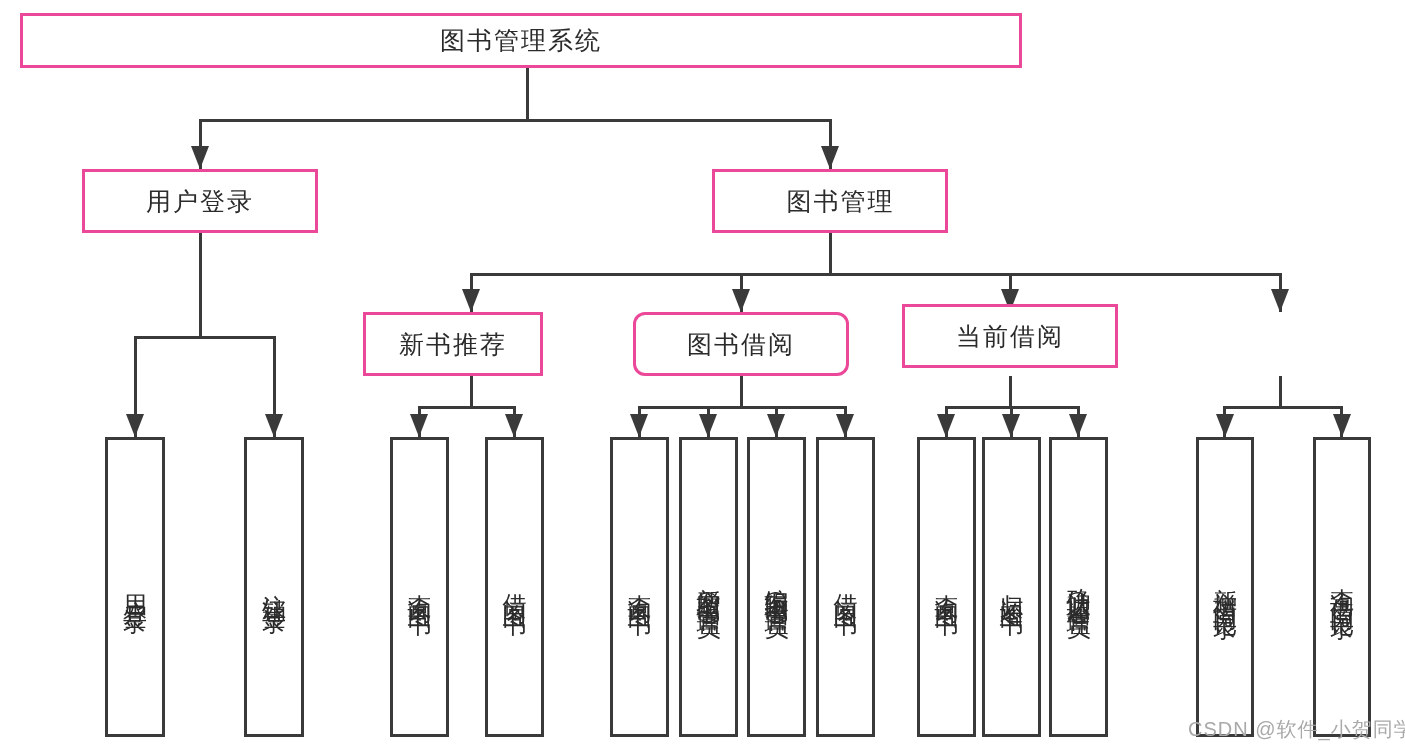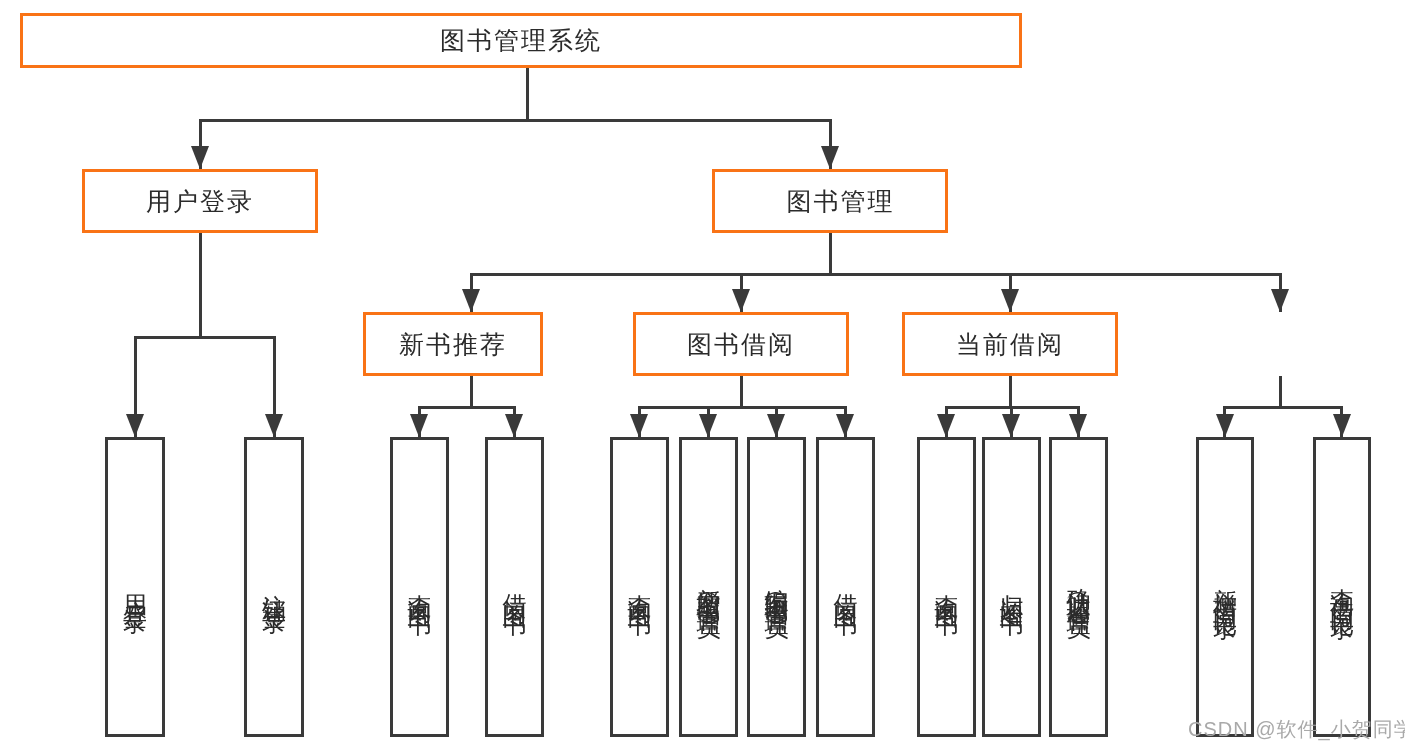--- a/index.html
+++ b/index.html
@@ -12,21 +12,21 @@
     width: 1405px;
     height: 747px;
     background: #ffffff;
     font-family: "Liberation Sans", "DejaVu Sans", sans-serif;
     overflow: hidden;
   }
   .node {
     position: absolute;
     box-sizing: border-box;
     background: #ffffff;
-    border: 3px solid #f97316;
+    border: 3px solid #ec4899;
     display: flex;
     align-items: center;
     justify-content: center;
     font-size: 25px;
     letter-spacing: 2px;
     color: #2b2b2b;
     white-space: nowrap;
   }
   .vnode {
     position: absolute;
@@ -94,22 +94,22 @@
   <div class="ln" style="left:469.5px; top:273px; width:3px; height:39px;"></div>
   <div class="ln" style="left:739.5px; top:273px; width:3px; height:39px;"></div>
   <div class="ln" style="left:1008.5px; top:273px; width:3px; height:39px;"></div>
   <div class="ln" style="left:1278.5px; top:273px; width:3px; height:39px;"></div>
   <div class="ar" style="left:462px; top:289px;"></div>
   <div class="ar" style="left:732px; top:289px;"></div>
   <div class="ar" style="left:1001px; top:289px;"></div>
   <div class="ar" style="left:1271px; top:289px;"></div>
 
   <div class="node" style="left:363px; top:312px; width:180px; height:64px;">新书推荐</div>
-  <div class="node" style="left:633px; top:312px; width:216px; height:64px;">图书借阅</div>
-  <div class="node" style="left:902px; top:312px; width:216px; height:64px;">当前借阅</div>
+  <div class="node" style="left:633px; top:312px; width:216px; height:64px;border-radius:12px;">图书借阅</div>
+  <div class="node" style="left:902px; top:304px; width:216px; height:64px;">当前借阅</div>
 
   <div class="ln" style="left:469.5px; top:376px; width:3px; height:30px;"></div>
   <div class="ln" style="left:418px; top:406px; width:98px; height:3px;"></div>
   <div class="ln" style="left:418px; top:406px; width:3px; height:31px;"></div>
   <div class="ln" style="left:513px; top:406px; width:3px; height:31px;"></div>
   <div class="ar" style="left:410px; top:414px;"></div>
   <div class="ar" style="left:505px; top:414px;"></div>
 
   <div class="ln" style="left:739.5px; top:376px; width:3px; height:30px;"></div>
   <div class="ln" style="left:638px; top:406px; width:209px; height:3px;"></div>

